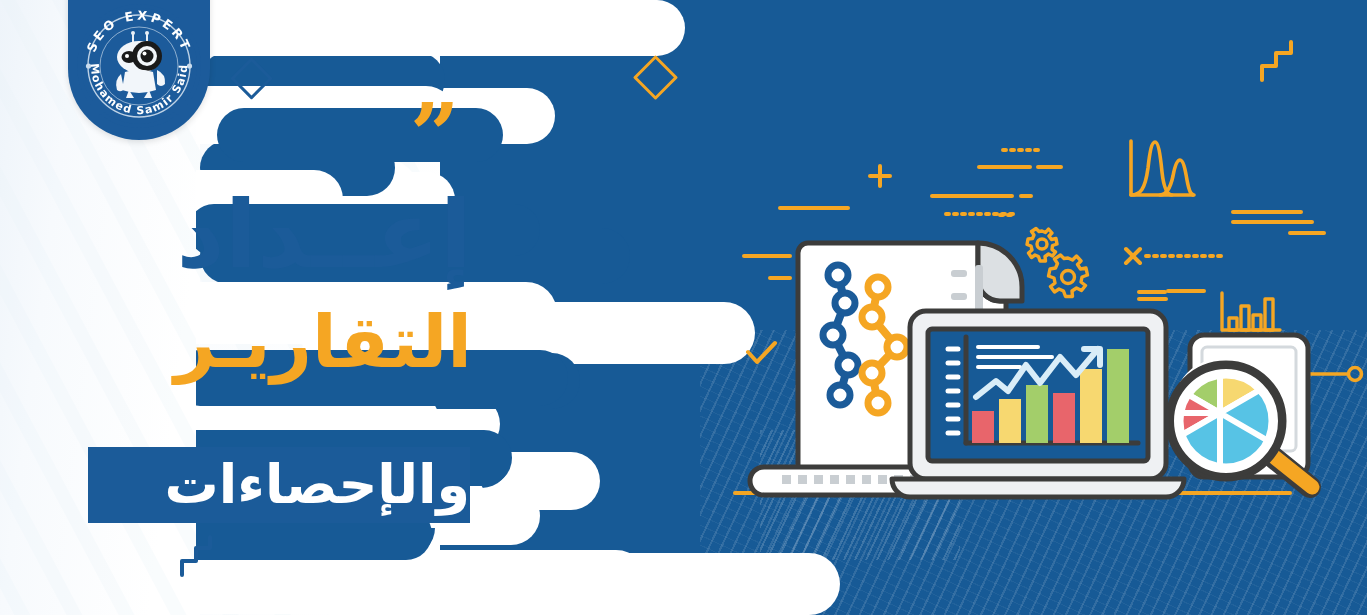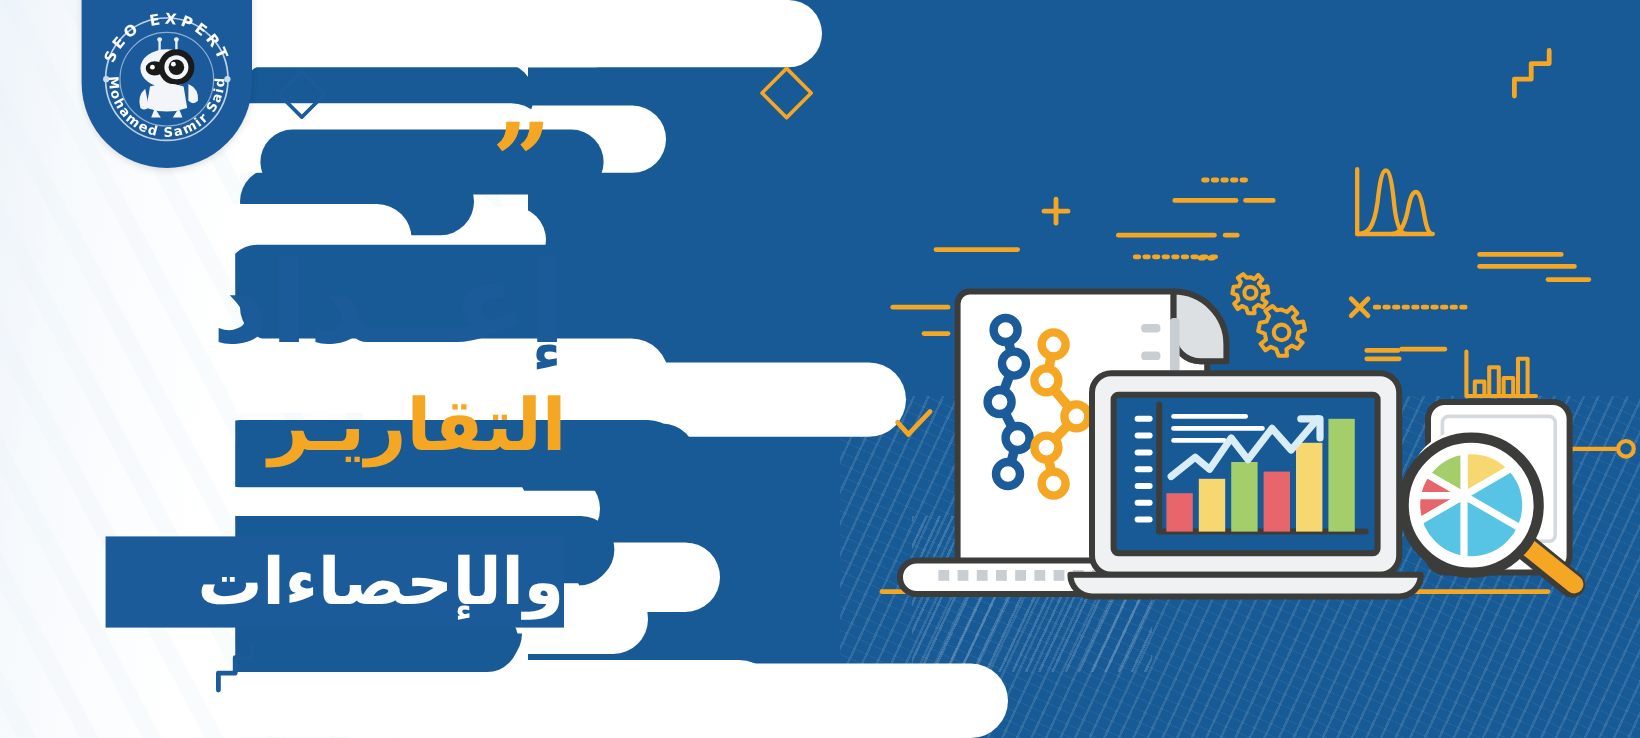--- a/index.html
+++ b/index.html
@@ -60,31 +60,30 @@
     color:#F5A623; font-weight:900;
     font-family:"DejaVu Serif","Liberation Serif",serif;
     letter-spacing:-4px;
   }
   .title-line {
     position:absolute;
     direction:rtl; text-align:left;
     font-weight:900;
     white-space:nowrap;
     font-family:"DejaVu Sans","Liberation Sans",sans-serif;
-    margin-top:19px;
   }
   #title-1 {
     right:895px; top:188px;
     font-size:94px; line-height:1;
     color:#1B5B99;
     letter-spacing:-1px;
   }
   #title-2 {
     right:895px; top:306px;
-    font-size:60px; line-height:1;
+    font-size:72px; line-height:1;
     color:#F5A623;
     letter-spacing:-1px;
   }
   #title-3-box {
     position:absolute;
     left:88px; top:447px;
     width:382px; height:76px;
     background:#1B5B99;
     display:flex; align-items:center; justify-content:flex-end;
   }

